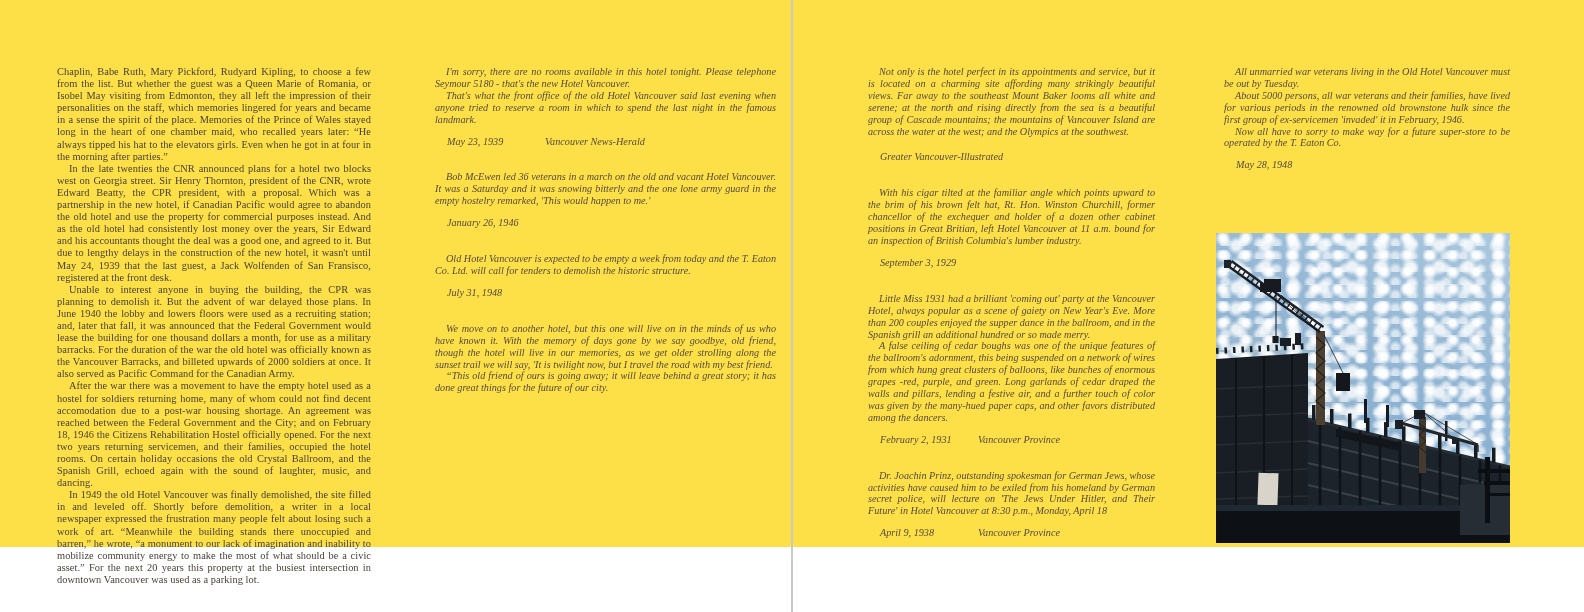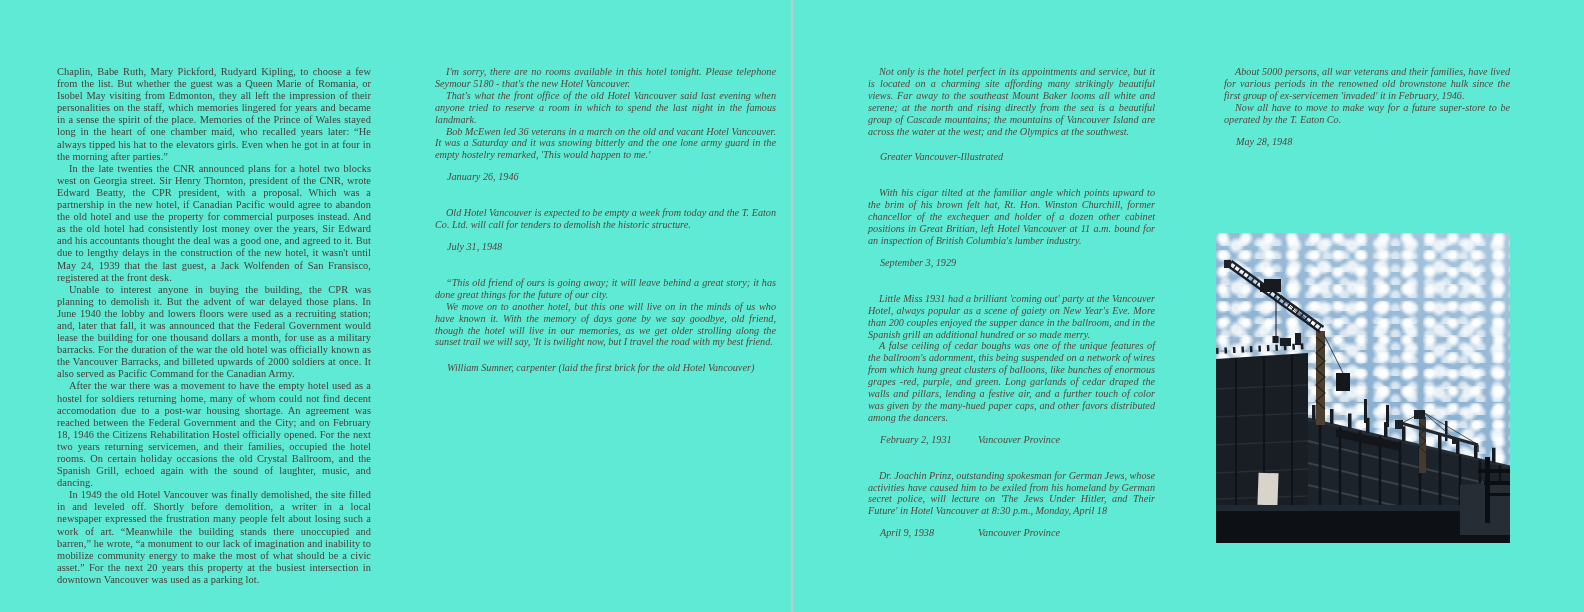--- a/index.html
+++ b/index.html
@@ -1,16 +1,16 @@
 <!DOCTYPE html>
 <html><head>
 <meta charset="utf-8">
 <style>
   html,body{margin:0;padding:0;width:1584px;height:612px;overflow:hidden;background:#ffffff;}
-  .spread{position:relative;width:1584px;height:612px;background:#5eead4;font-family:"Liberation Serif",serif;}
+  .spread{position:relative;width:1584px;height:547px;background:#fde047;font-family:"Liberation Serif",serif;}
   .divider{position:absolute;left:791px;top:0;width:2px;height:612px;background:#c8c8c8;}
   .col{position:absolute;top:66px;text-align:justify;}
   .col p{margin:0;}
   .col-roman{left:57px;width:314px;font-size:10.4px;line-height:12.1px;color:#463f37;letter-spacing:0.05px;}
   .col-roman p{text-indent:12px;}
   .col-roman p:first-child{text-indent:0;}
   .col-italic{font-style:italic;font-size:10.2px;line-height:11.9px;color:#55493d;}
   .col-2{left:405px;width:341px;margin-left:30px;}
   .col-3{left:868px;width:287px;}
   .col-4{left:1224px;width:286px;}
@@ -42,33 +42,36 @@
       <p>Chaplin, Babe Ruth, Mary Pickford, Rudyard Kipling, to choose a few from the list. But whether the guest was a Queen Marie of Romania, or Isobel May visiting from Edmonton, they all left the impression of their personalities on the staff, which memories lingered for years and became in a sense the spirit of the place. Memories of the Prince of Wales stayed long in the heart of one chamber maid, who recalled years later: “He always tipped his hat to the elevators girls. Even when he got in at four in the morning after parties.”</p>
       <p>In the late twenties the CNR announced plans for a hotel two blocks west on Georgia street. Sir Henry Thornton, president of the CNR, wrote Edward Beatty, the CPR president, with a proposal. Which was a partnership in the new hotel, if Canadian Pacific would agree to abandon the old hotel and use the property for commercial purposes instead. And as the old hotel had consistently lost money over the years, Sir Edward and his accountants thought the deal was a good one, and agreed to it. But due to lengthy delays in the construction of the new hotel, it wasn't until May 24, 1939 that the last guest, a Jack Wolfenden of San Fransisco, registered at the front desk.</p>
       <p>Unable to interest anyone in buying the building, the CPR was planning to demolish it. But the advent of war delayed those plans. In June 1940 the lobby and lowers floors were used as a recruiting station; and, later that fall, it was announced that the Federal Government would lease the building for one thousand dollars a month, for use as a military barracks. For the duration of the war the old hotel was officially known as the Vancouver Barracks, and billeted upwards of 2000 soldiers at once. It also served as Pacific Command for the Canadian Army.</p>
       <p>After the war there was a movement to have the empty hotel used as a hostel for soldiers returning home, many of whom could not find decent accomodation due to a post-war housing shortage. An agreement was reached between the Federal Government and the City; and on February 18, 1946 the Citizens Rehabilitation Hostel officially opened. For the next two years returning servicemen, and their families, occupied the hotel rooms. On certain holiday occasions the old Crystal Ballroom, and the Spanish Grill, echoed again with the sound of laughter, music, and dancing.</p>
       <p>In 1949 the old Hotel Vancouver was finally demolished, the site filled in and leveled off. Shortly before demolition, a writer in a local newspaper expressed the frustration many people felt about losing such a work of art. “Meanwhile the building stands there unoccupied and barren,” he wrote, “a monument to our lack of imagination and inability to mobilize community energy to make the most of what should be a civic asset.” For the next 20 years this property at the busiest intersection in downtown Vancouver was used as a parking lot.</p>
     </div>
 
     <div class="col col-italic col-2">
       <p>I'm sorry, there are no rooms available in this hotel tonight. Please telephone Seymour 5180 - that's the new Hotel Vancouver.</p>
       <p>That's what the front office of the old Hotel Vancouver said last evening when anyone tried to reserve a room in which to spend the last night in the famous landmark.</p>
+      <div class="dateline">
+        <span class="date">May 23,  1939</span>
+        <span class="source">Vancouver News-Herald</span>
+      </div>
       <p>Bob McEwen led 36 veterans in a march on the old and vacant Hotel Vancouver. It was a Saturday and it was snowing bitterly and the one lone army guard in the empty hostelry remarked, 'This would happen to me.'</p>
       <div class="dateline">
         <span class="date">January 26,  1946</span>
         <span class="source"></span>
       </div>
       <p>Old Hotel Vancouver is expected to be empty a week from today and the T. Eaton Co. Ltd. will call for tenders to demolish the historic structure.</p>
       <div class="dateline">
         <span class="date">July 31,  1948</span>
         <span class="source"></span>
       </div>
+      <p>We move on to another hotel, but this one will live on in the minds of us who have known it. With the memory of days gone by we say goodbye, old friend, though the hotel will live in our memories, as we get older strolling along the sunset trail we will say, 'It is twilight now, but I travel the road with my best friend.</p>
       <p>“This old friend of ours is going away; it will leave behind a great story; it has done great things for the future of our city.</p>
-      <p>We move on to another hotel, but this one will live on in the minds of us who have known it. With the memory of days gone by we say goodbye, old friend, though the hotel will live in our memories, as we get older strolling along the sunset trail we will say, 'It is twilight now, but I travel the road with my best friend.</p>
-      <div class="attribution">William Sumner, carpenter  (laid the first brick for the old Hotel Vancouver)</div>
     </div>
   </div>
 
   <div class="divider"></div>
 
   <div>
     <div class="col col-italic col-3">
       <p>Not only is the hotel perfect in its appointments and service, but it is located on a charming site affording many strikingly beautiful views. Far away to the southeast Mount Baker looms all white and serene; at the north and rising directly from the sea is a beautiful group of Cascade mountains; the mountains of Vancouver Island are across the water at the west; and the Olympics at the southwest.</p>
       <div class="attribution">Greater Vancouver-Illustrated</div>
       <p>With his cigar tilted at the familiar angle which points upward to the brim of his brown felt hat, Rt. Hon. Winston Churchill, former chancellor of the exchequer and holder of a dozen other cabinet positions in Great Britian, left Hotel Vancouver at 11 a.m. bound for an inspection of British Columbia's lumber industry.</p>
@@ -83,22 +86,23 @@
         <span class="source">Vancouver Province</span>
       </div>
       <p>Dr. Joachin Prinz, outstanding spokesman for German Jews, whose activities have caused him to be exiled from his homeland by German secret police, will lecture on 'The Jews Under Hitler, and Their Future' in Hotel Vancouver at 8:30 p.m., Monday, April 18</p>
       <div class="dateline">
         <span class="date">April 9,  1938</span>
         <span class="source">Vancouver Province</span>
       </div>
     </div>
 
     <div class="col col-italic col-4">
+      <p>All unmarried war veterans living in the Old Hotel Vancouver must be out by Tuesday.</p>
       <p>About 5000 persons, all war veterans and their families, have lived for various periods in the renowned old brownstone hulk since the first group of ex-servicemen 'invaded' it in February, 1946.</p>
-      <p>Now all have to move to make way for a future super-store to be operated by the T. Eaton Co.</p>
+      <p>Now all have to sorry to make way for a future super-store to be operated by the T. Eaton Co.</p>
       <div class="dateline">
         <span class="date">May 28,  1948</span>
         <span class="source"></span>
       </div>
     </div>
 
     <div class="photo">
       <div class="sky"></div>
       <svg viewBox="0 0 294 310" width="294" height="310">
 

